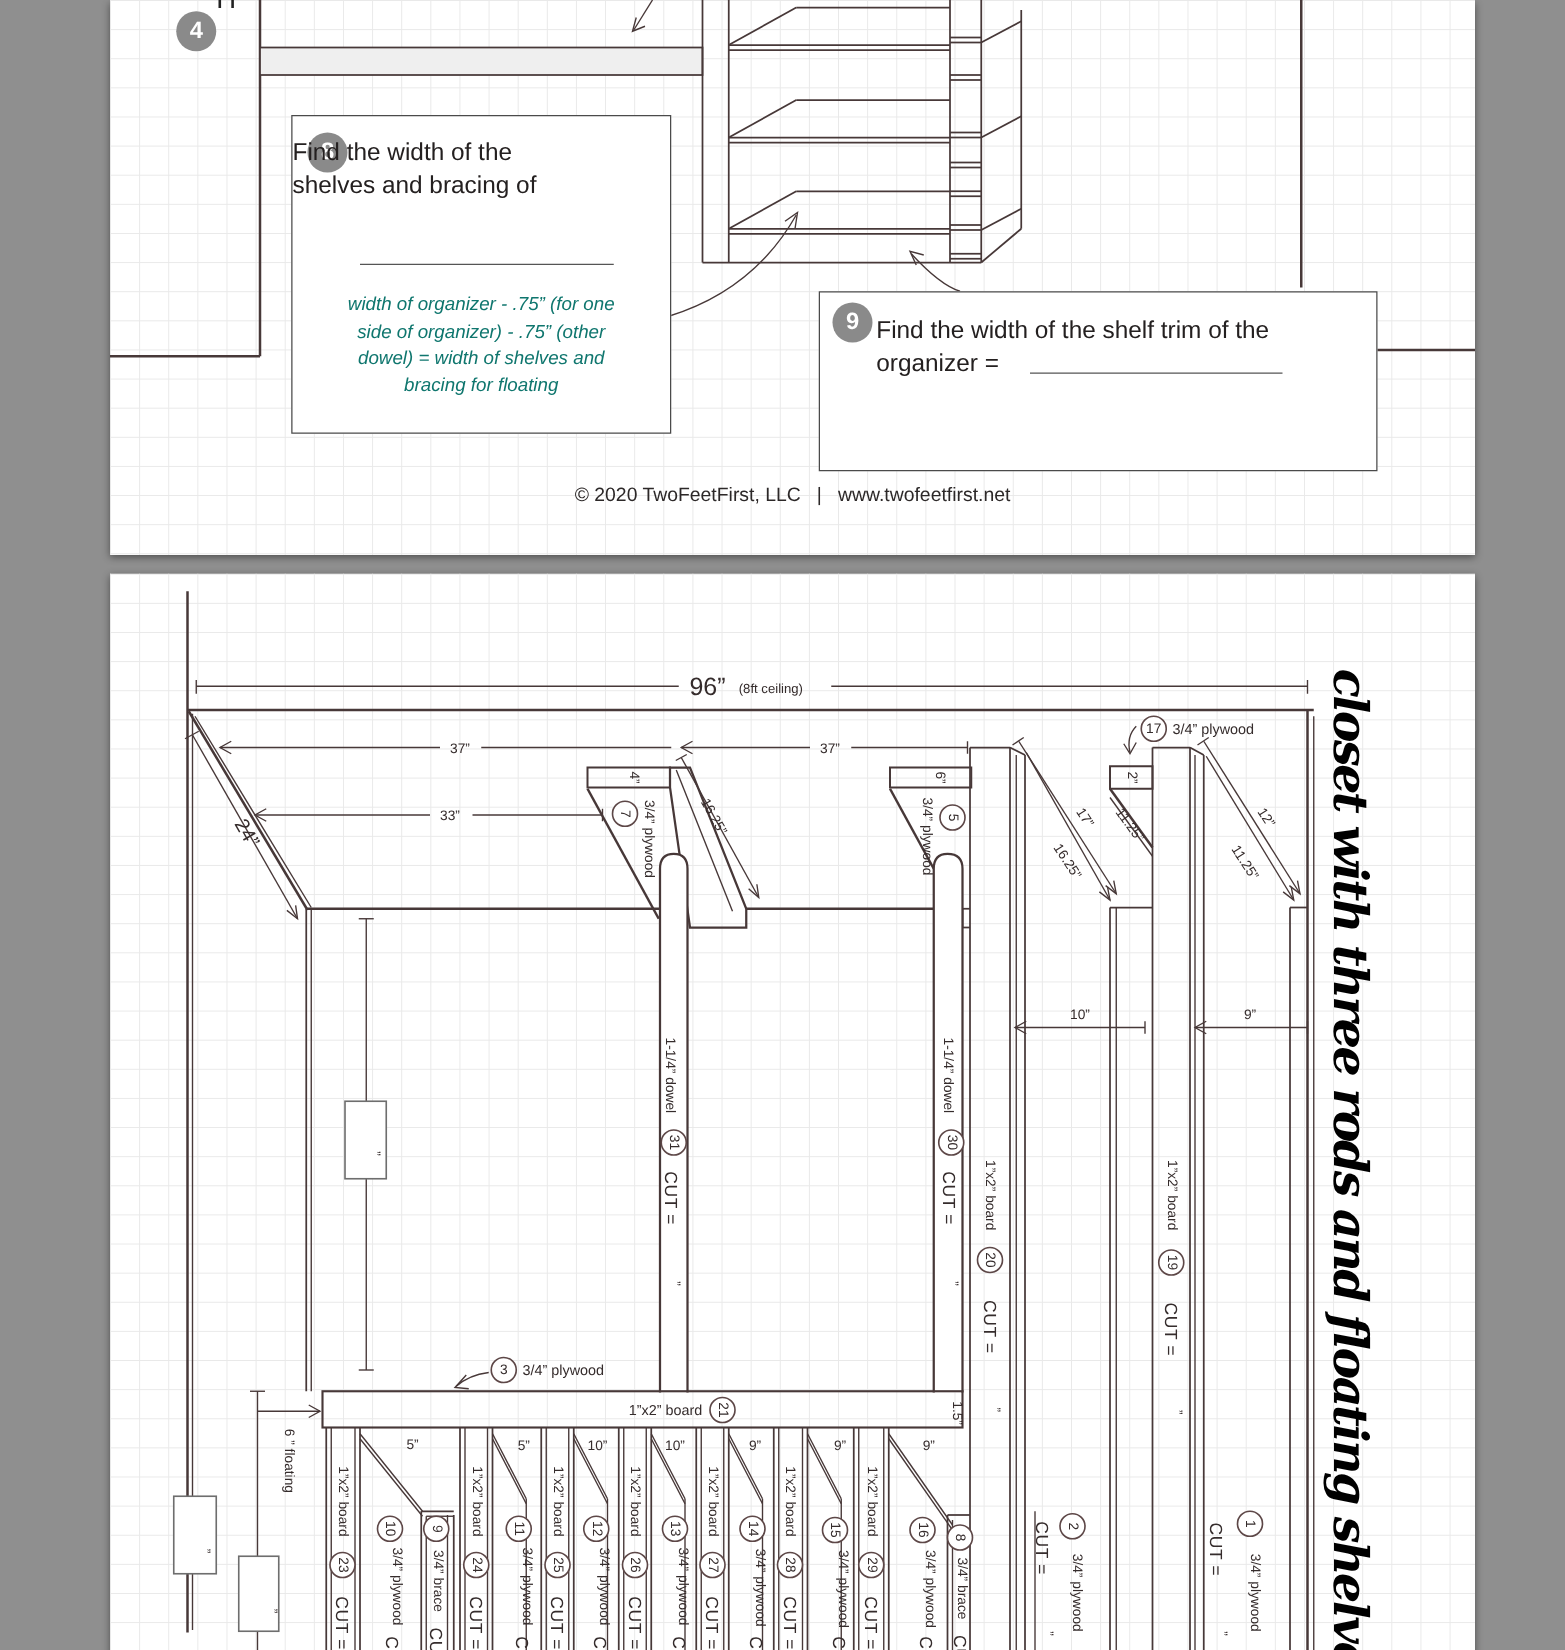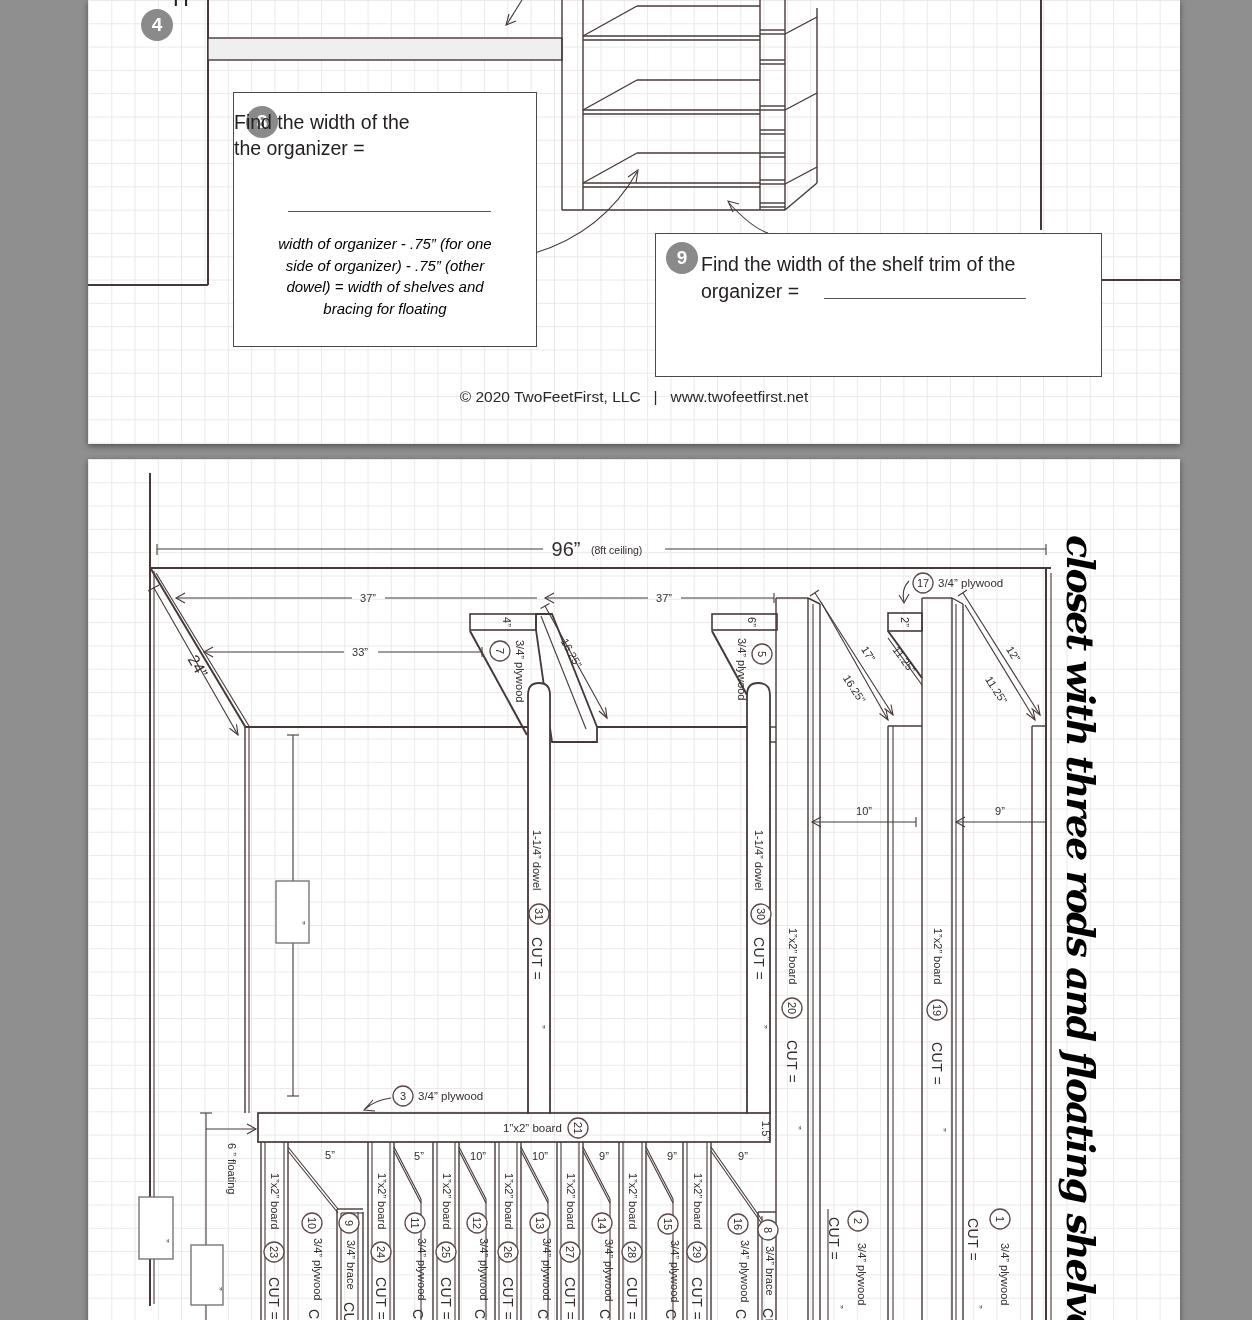--- a/index.html
+++ b/index.html
@@ -93,24 +93,24 @@
           <polyline points="548,183 550,170 540,177" class="thin"></polyline>
         <path d="M680,233 Q664,228 641,203" class="thin"></path>
           <polyline points="651,204 640,201 645,212" class="thin"></polyline>
       </g>
     </svg>
 
     <div class="ibox" style="left:145px;top:92px;width:302px;height:253px;">
       <div class="gcircle" style="left:12px;top:13px;width:32px;height:32px;font-size:19px;">8</div>
       <div style="position:absolute;left:0;top:16px;width:100%;font-size:19.5px;line-height:26px;color:#242020;">
         <div>Find the width of the</div>
-        <div>the organizer =</div>
+        <div>shelves and bracing of</div>
       </div>
       <div style="position:absolute;left:54px;top:118px;width:203px;border-bottom:1.5px solid #555;"></div>
-      <div style="position:absolute;left:0;top:140px;width:100%;text-align:center;font-style:italic;font-size:15px;line-height:21.5px;color:#000000;">
+      <div style="position:absolute;left:0;top:140px;width:100%;text-align:center;font-style:italic;font-size:15px;line-height:21.5px;color:#0f766e;">
         <div>width of organizer - .75” (for one</div>
         <div>side of organizer) - .75” (other</div>
         <div>dowel) = width of shelves and</div>
         <div>bracing for floating</div>
       </div>
     </div>
 
     <div class="ibox" style="left:567px;top:233px;width:445px;height:142px;">
       <div class="gcircle" style="left:10px;top:8px;width:32px;height:32px;font-size:19px;">9</div>
       <div style="position:absolute;left:45px;top:17px;font-size:19.5px;line-height:27px;color:#242020;">

